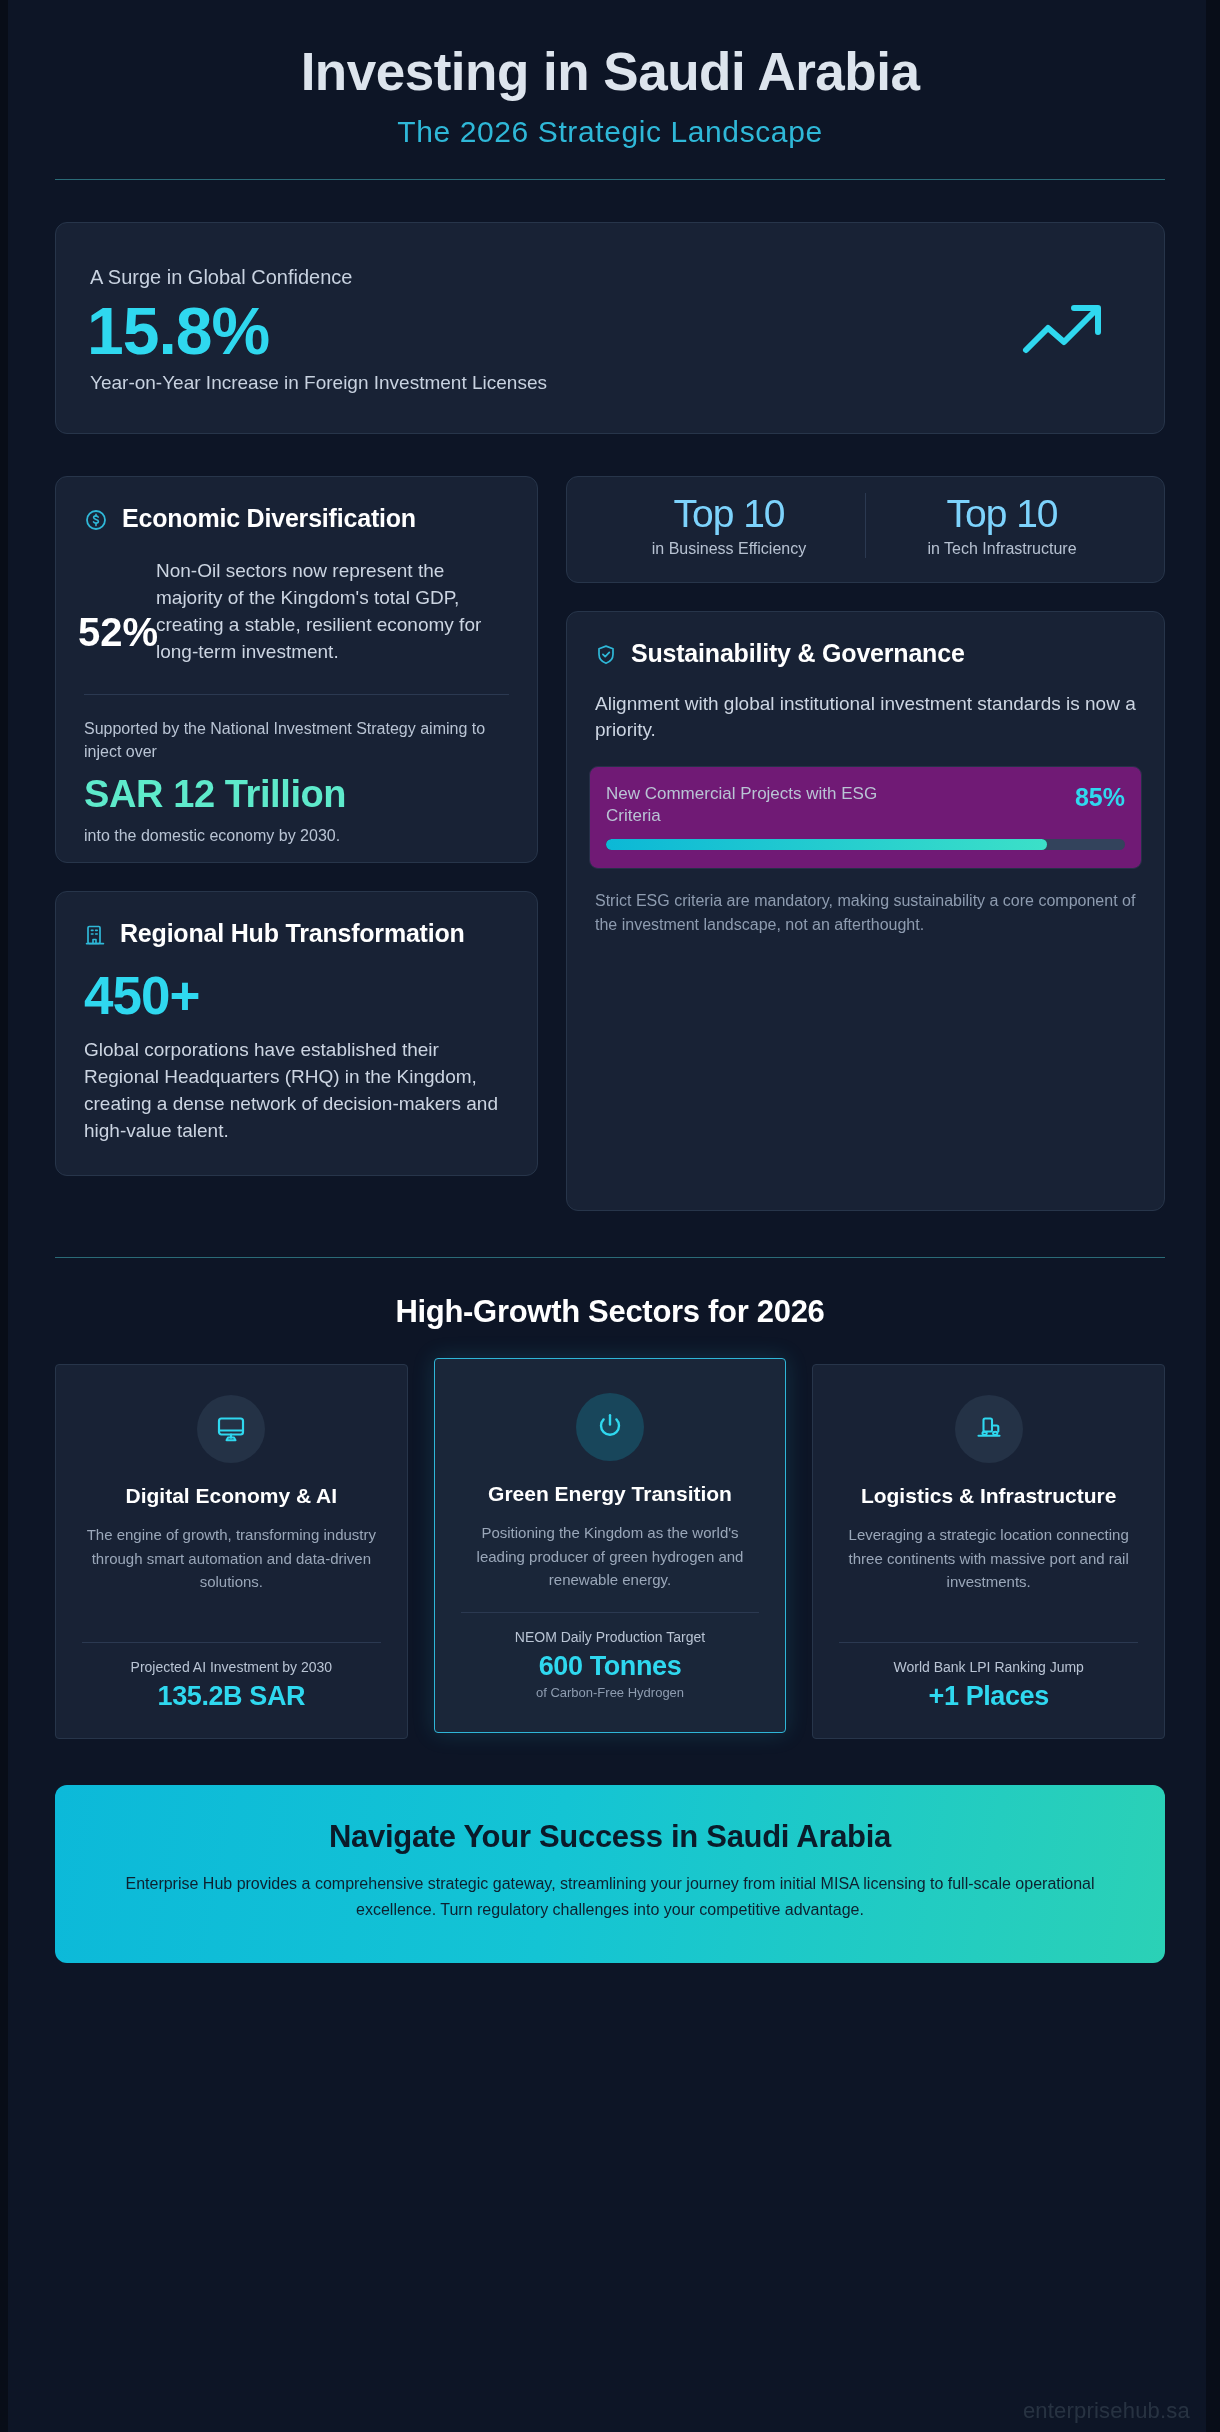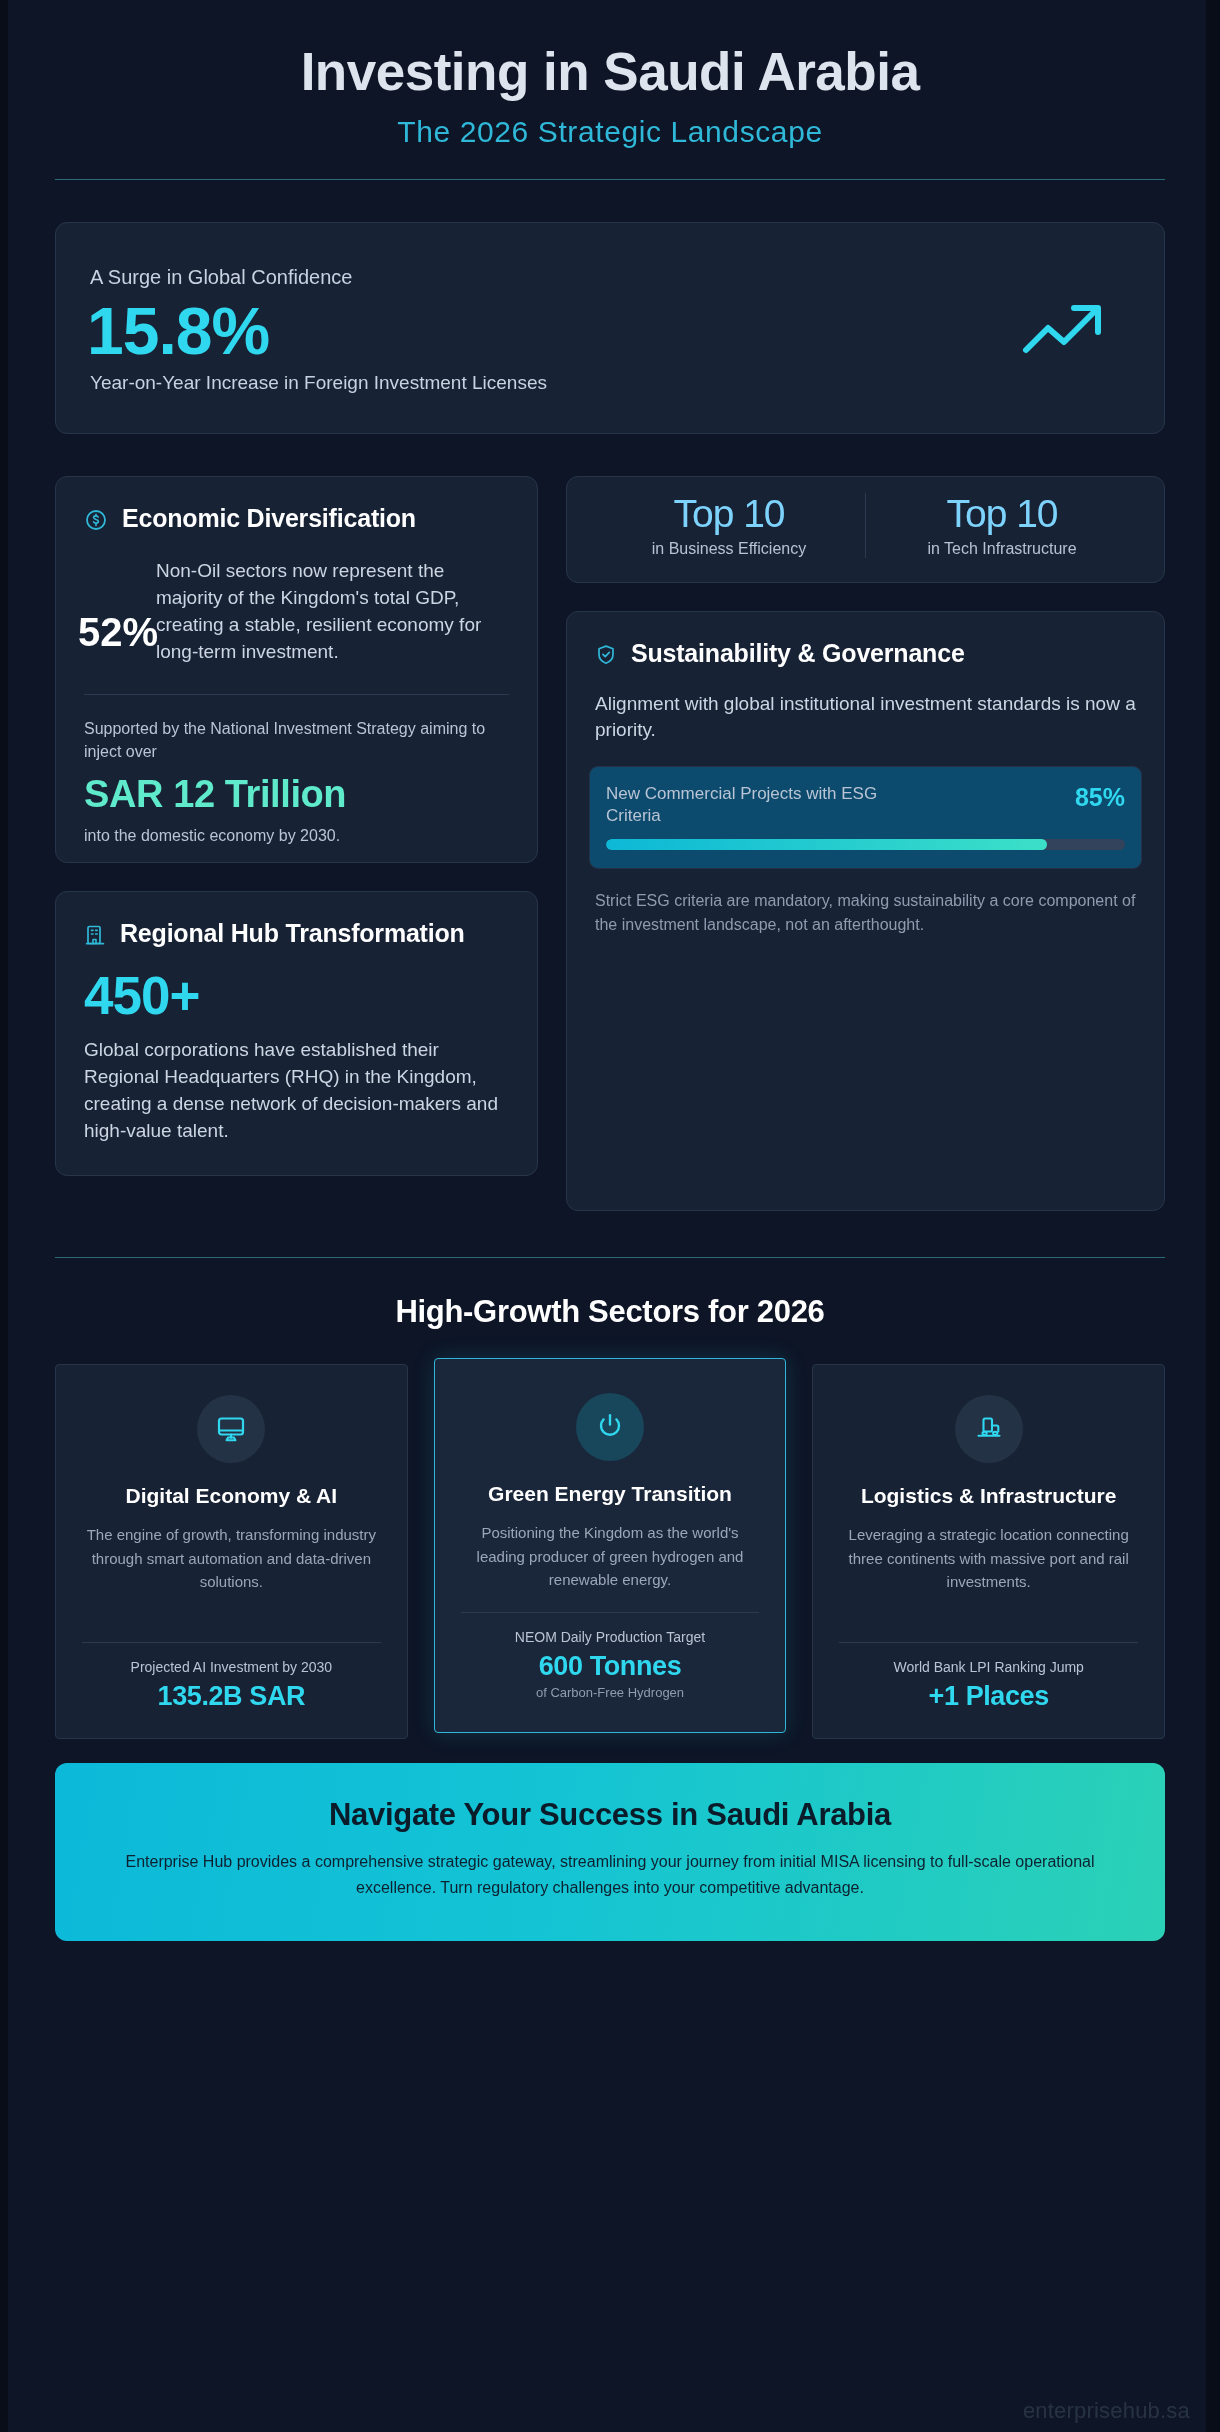--- a/index.html
+++ b/index.html
@@ -162,21 +162,21 @@
   
   .sus{display:flex;flex-direction:column;min-height:600px;}
   .sus-lead{
     padding:20px 28px 0 28px;
     font-size:19px;
     color:#ccd5e2;
     line-height:1.4;
   }
   .esg-box{
     margin:22px 22px 0 22px;
-    background:#0c4a6e;
+    background:#701a75;
     border:1px solid #253147;
     border-radius:9px;
     padding:16px 16px 18px 16px;
   }
   .esg-top{
     display:flex;
     align-items:flex-start;
     justify-content:space-between;
     gap:14px;
   }
@@ -269,21 +269,21 @@
   .sect-div{height:1px;background:#2b3951;margin:20px 4px 0 4px;}
   .sect-mlabel{margin-top:16px;font-size:14px;color:#b9c4d4;}
   .sect-mval{
     margin-top:6px;font-size:27px;font-weight:bold;color:#2fd8ef;
     letter-spacing:-0.4px;
   }
   .sect-mnote{margin-top:3px;font-size:13px;color:#8e9cb0;}
 
   
   .cta{
-    margin-top:24px;
+    margin-top:46px;
     border-radius:12px;
     background:linear-gradient(100deg,#0cb9d9 0%,#14c4d4 45%,#2bd1b6 100%);
     padding:34px 60px 40px 60px;
     text-align:center;
   }
   .cta h3{
     font-size:31px;font-weight:bold;color:#0a1b2a;letter-spacing:-0.3px;
   }
   .cta p{
     margin-top:16px;font-size:16px;color:#0d2130;line-height:1.62;

